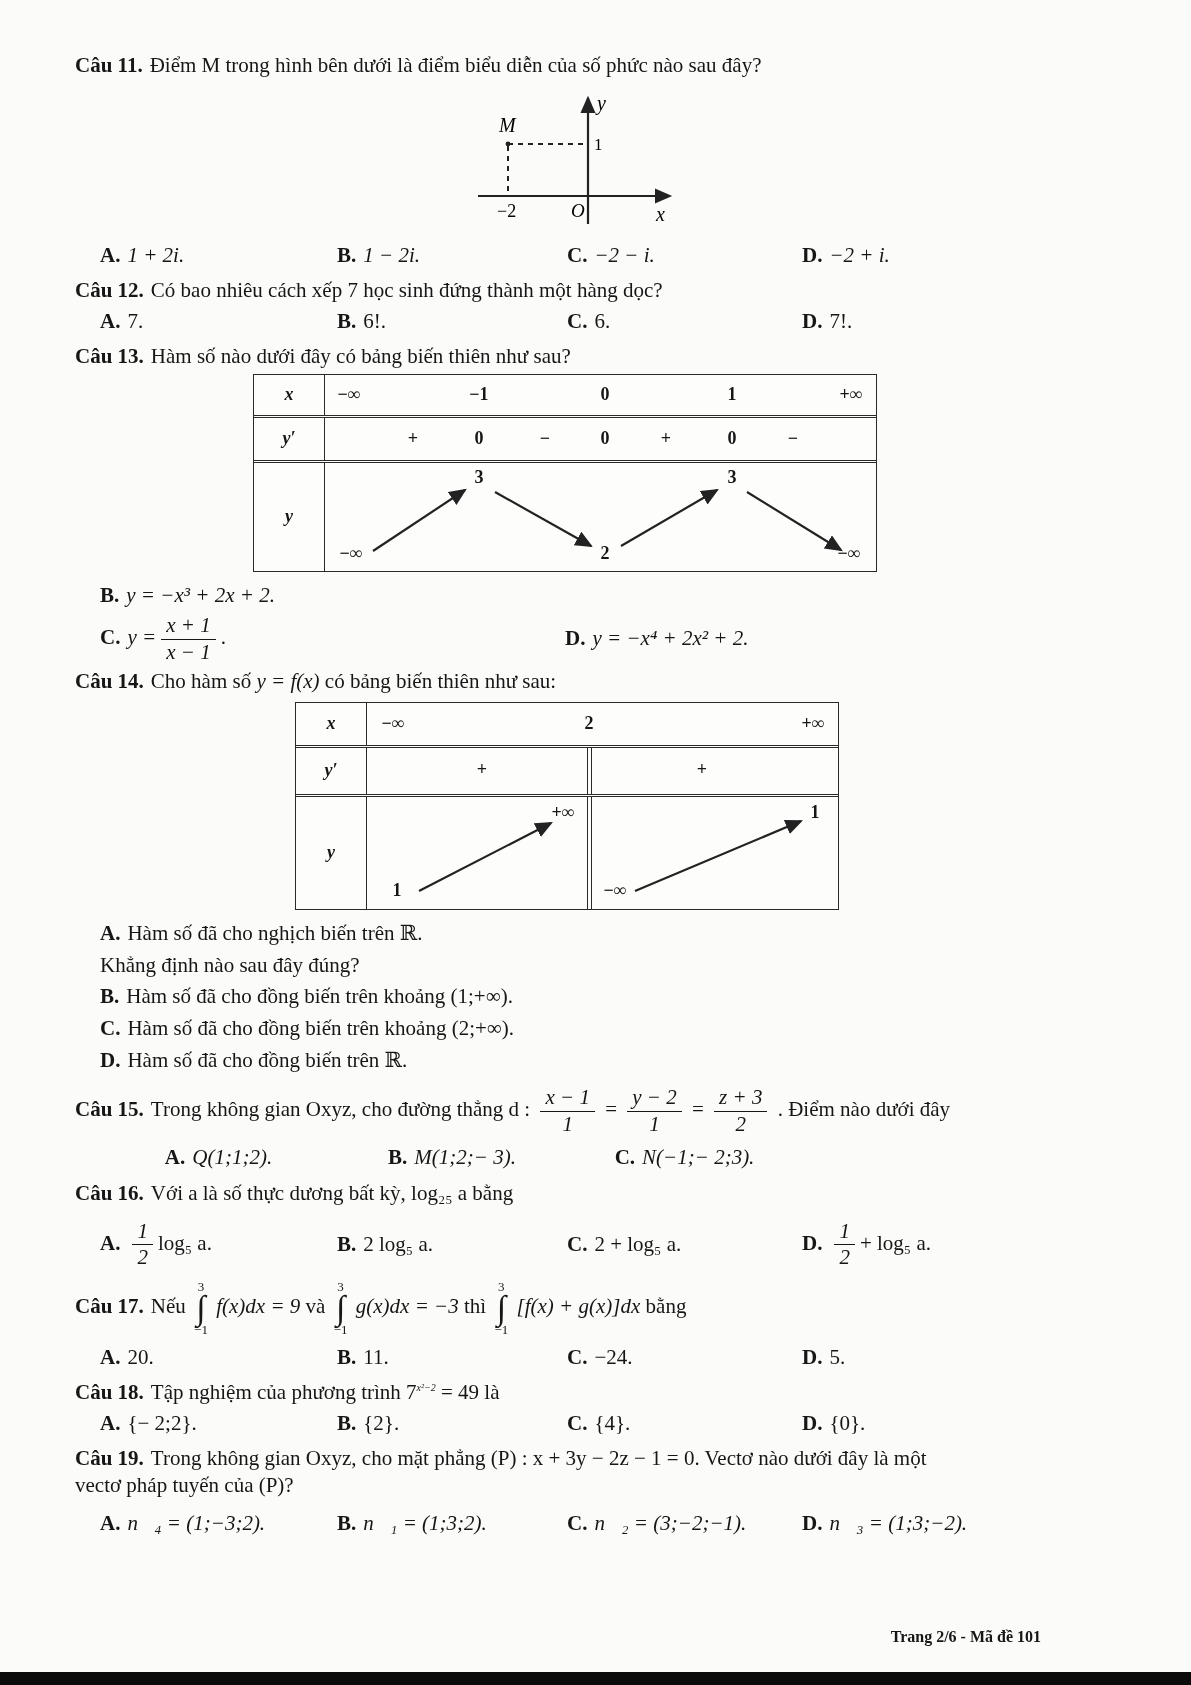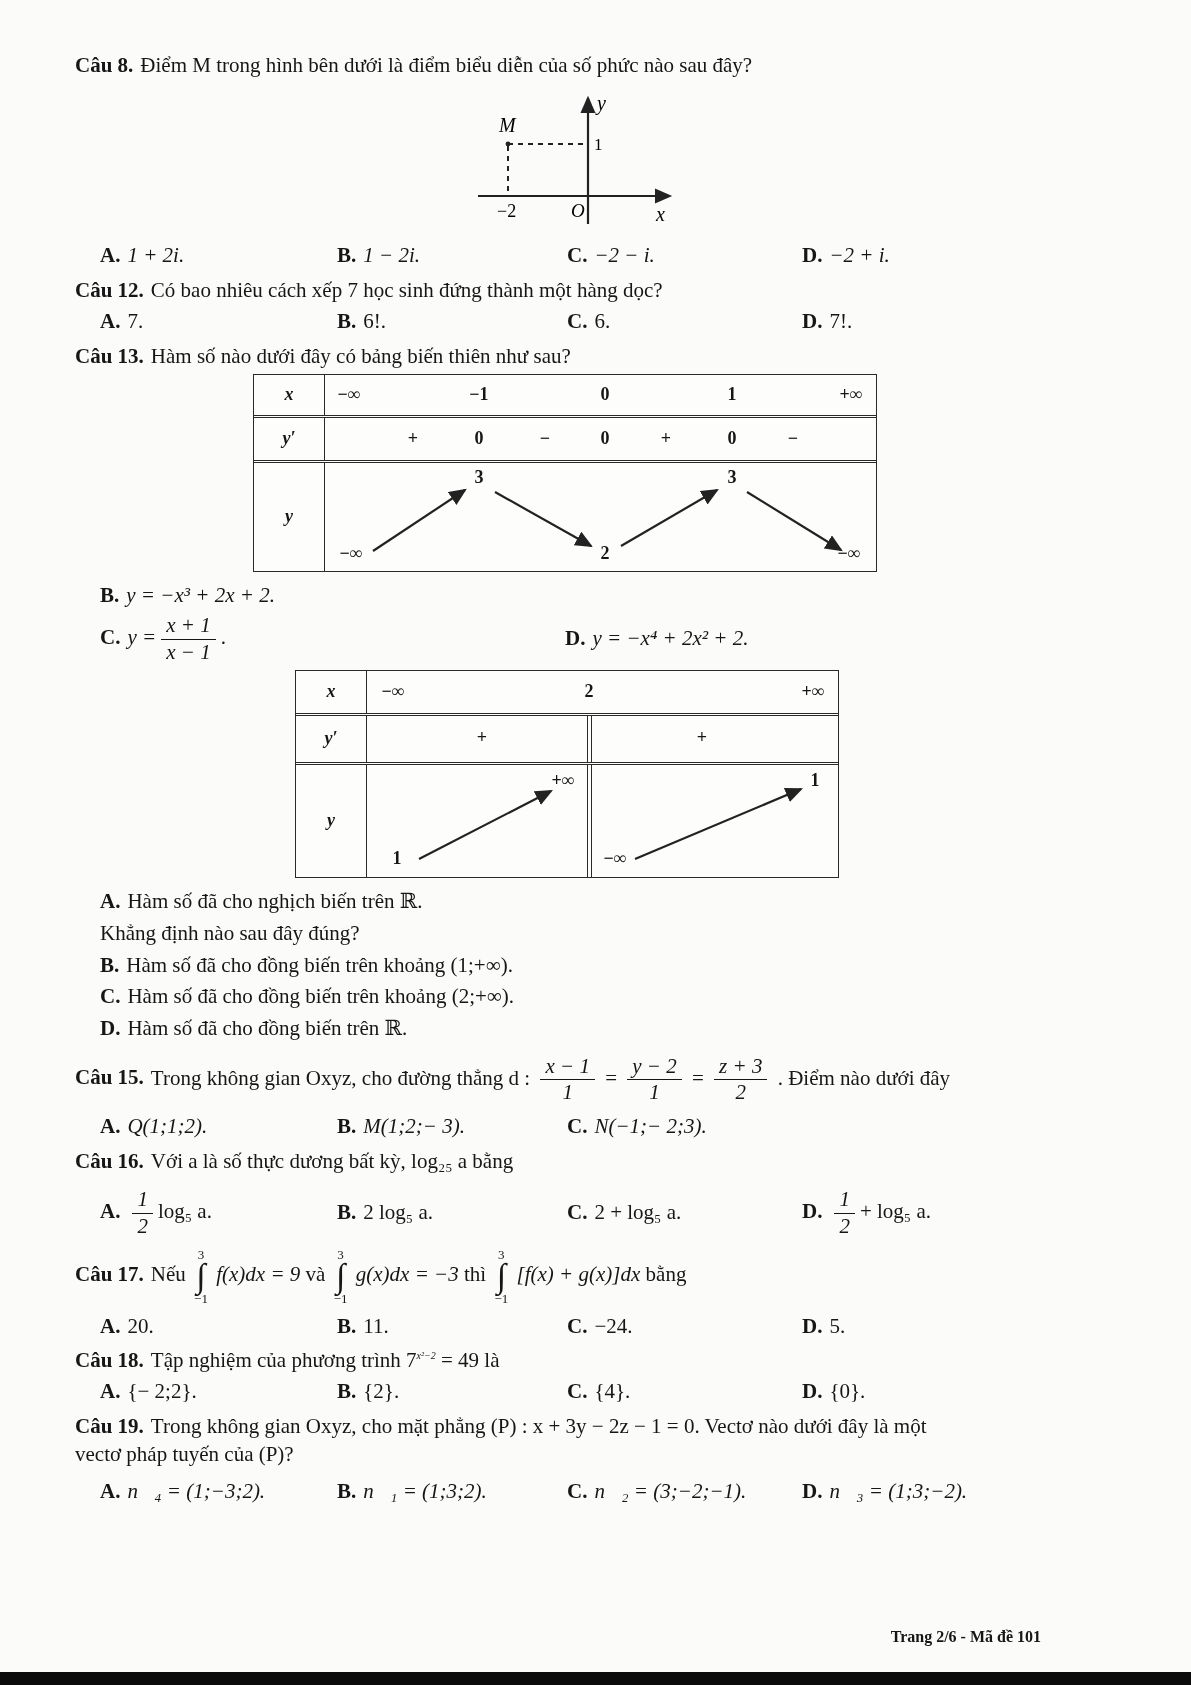--- a/index.html
+++ b/index.html
@@ -43,21 +43,21 @@
   svg text{font-family:"Liberation Serif","DejaVu Serif",serif;}
 
   .footer{position:absolute;right:150px;bottom:38px;font-weight:bold;font-size:16px;margin-left:44px;}
   .botbar{position:absolute;left:0;right:0;bottom:0;height:13px;background:#0b0b0b;}
 </style>
 </head>
 <body>
 
 <div class="q">
   <div class="q-head">
-    <span class="q-label">Câu 8.</span><span>Điểm  M  trong hình bên dưới là điểm biểu diễn của số phức nào sau đây?</span>
+    <span class="q-label">Câu 11.</span><span>Điểm  M  trong hình bên dưới là điểm biểu diễn của số phức nào sau đây?</span>
   </div>
   <div class="figwrap">
     <svg width="210" height="148" viewBox="0 0 210 148">
       <defs>
         <marker id="ah" markerWidth="9" markerHeight="8" refX="7" refY="3.5" orient="auto">
           <path d="M0,0 L8,3.5 L0,7 z" fill="#222"></path>
         </marker>
       </defs>
       <line x1="118" y1="140" x2="118" y2="14" stroke="#222" stroke-width="2.2" marker-end="url(#ah)"></line>
       <line x1="8" y1="112" x2="200" y2="112" stroke="#222" stroke-width="2.2" marker-end="url(#ah)"></line>
@@ -154,20 +154,25 @@
   </div>
   <div class="ans-row-2" style="align-items:center;">
     <div class="ans">
       <span class="al">C.</span><span class="mi">y =</span><span class="frac"><span class="num">x + 1</span><span class="den">x − 1</span></span><span>.</span>
     </div>
     <div class="ans"><span class="al">D.</span><span class="mi">y = −x⁴ + 2x² + 2.</span></div>
   </div>
 </div>
 
 <div class="q">
+  <div class="q-head">
+    <span class="q-label">Câu 14.</span><span>Cho hàm số</span>
+    <span class="mi">y = f(x)</span>
+    <span>có bảng biến thiên như sau:</span>
+  </div>
 
   <div class="vtable" style="width:542px;margin:6px 0 10px 220px;">
     <div class="vt-row" style="height:42px;">
       <div class="vt-head">
           <span>x</span>
         </div>
       <div class="vt-content">
         <span class="vt-abs" style="left:26px;top:9px;">−∞</span>
         <span class="vt-abs" style="left:222px;top:9px;">2</span>
         <span class="vt-abs" style="left:446px;top:9px;">+∞</span>
@@ -216,21 +221,21 @@
 <div class="q" style="margin-top:12px;">
   <div class="q-head">
     <span class="q-label">Câu 15.</span><span>Trong không gian  Oxyz,  cho đường thẳng  d :</span>
     <span class="frac"><span class="num">x − 1</span><span class="den">1</span></span>
     <span>=</span>
     <span class="frac"><span class="num">y − 2</span><span class="den">1</span></span>
     <span>=</span>
     <span class="frac"><span class="num">z + 3</span><span class="den">2</span></span>
     <span>.  Điểm nào dưới đây</span>
   </div>
-  <div class="ans-row" style="margin-top:8px;">
+  <div class="ans-row" style="margin-top:8px;text-align:center;">
     <div class="ans"><span class="al">A.</span><span class="mi">Q(1;1;2).</span></div>
     <div class="ans"><span class="al">B.</span><span class="mi">M(1;2;− 3).</span></div>
     <div class="ans"><span class="al">C.</span><span class="mi">N(−1;− 2;3).</span></div>
   </div>
 </div>
 
 <div class="q" style="margin-top:8px;">
   <div class="q-head">
     <span class="q-label">Câu 16.</span><span>Với  a  là số thực dương bất kỳ,  log₂₅ a  bằng</span>
   </div>

